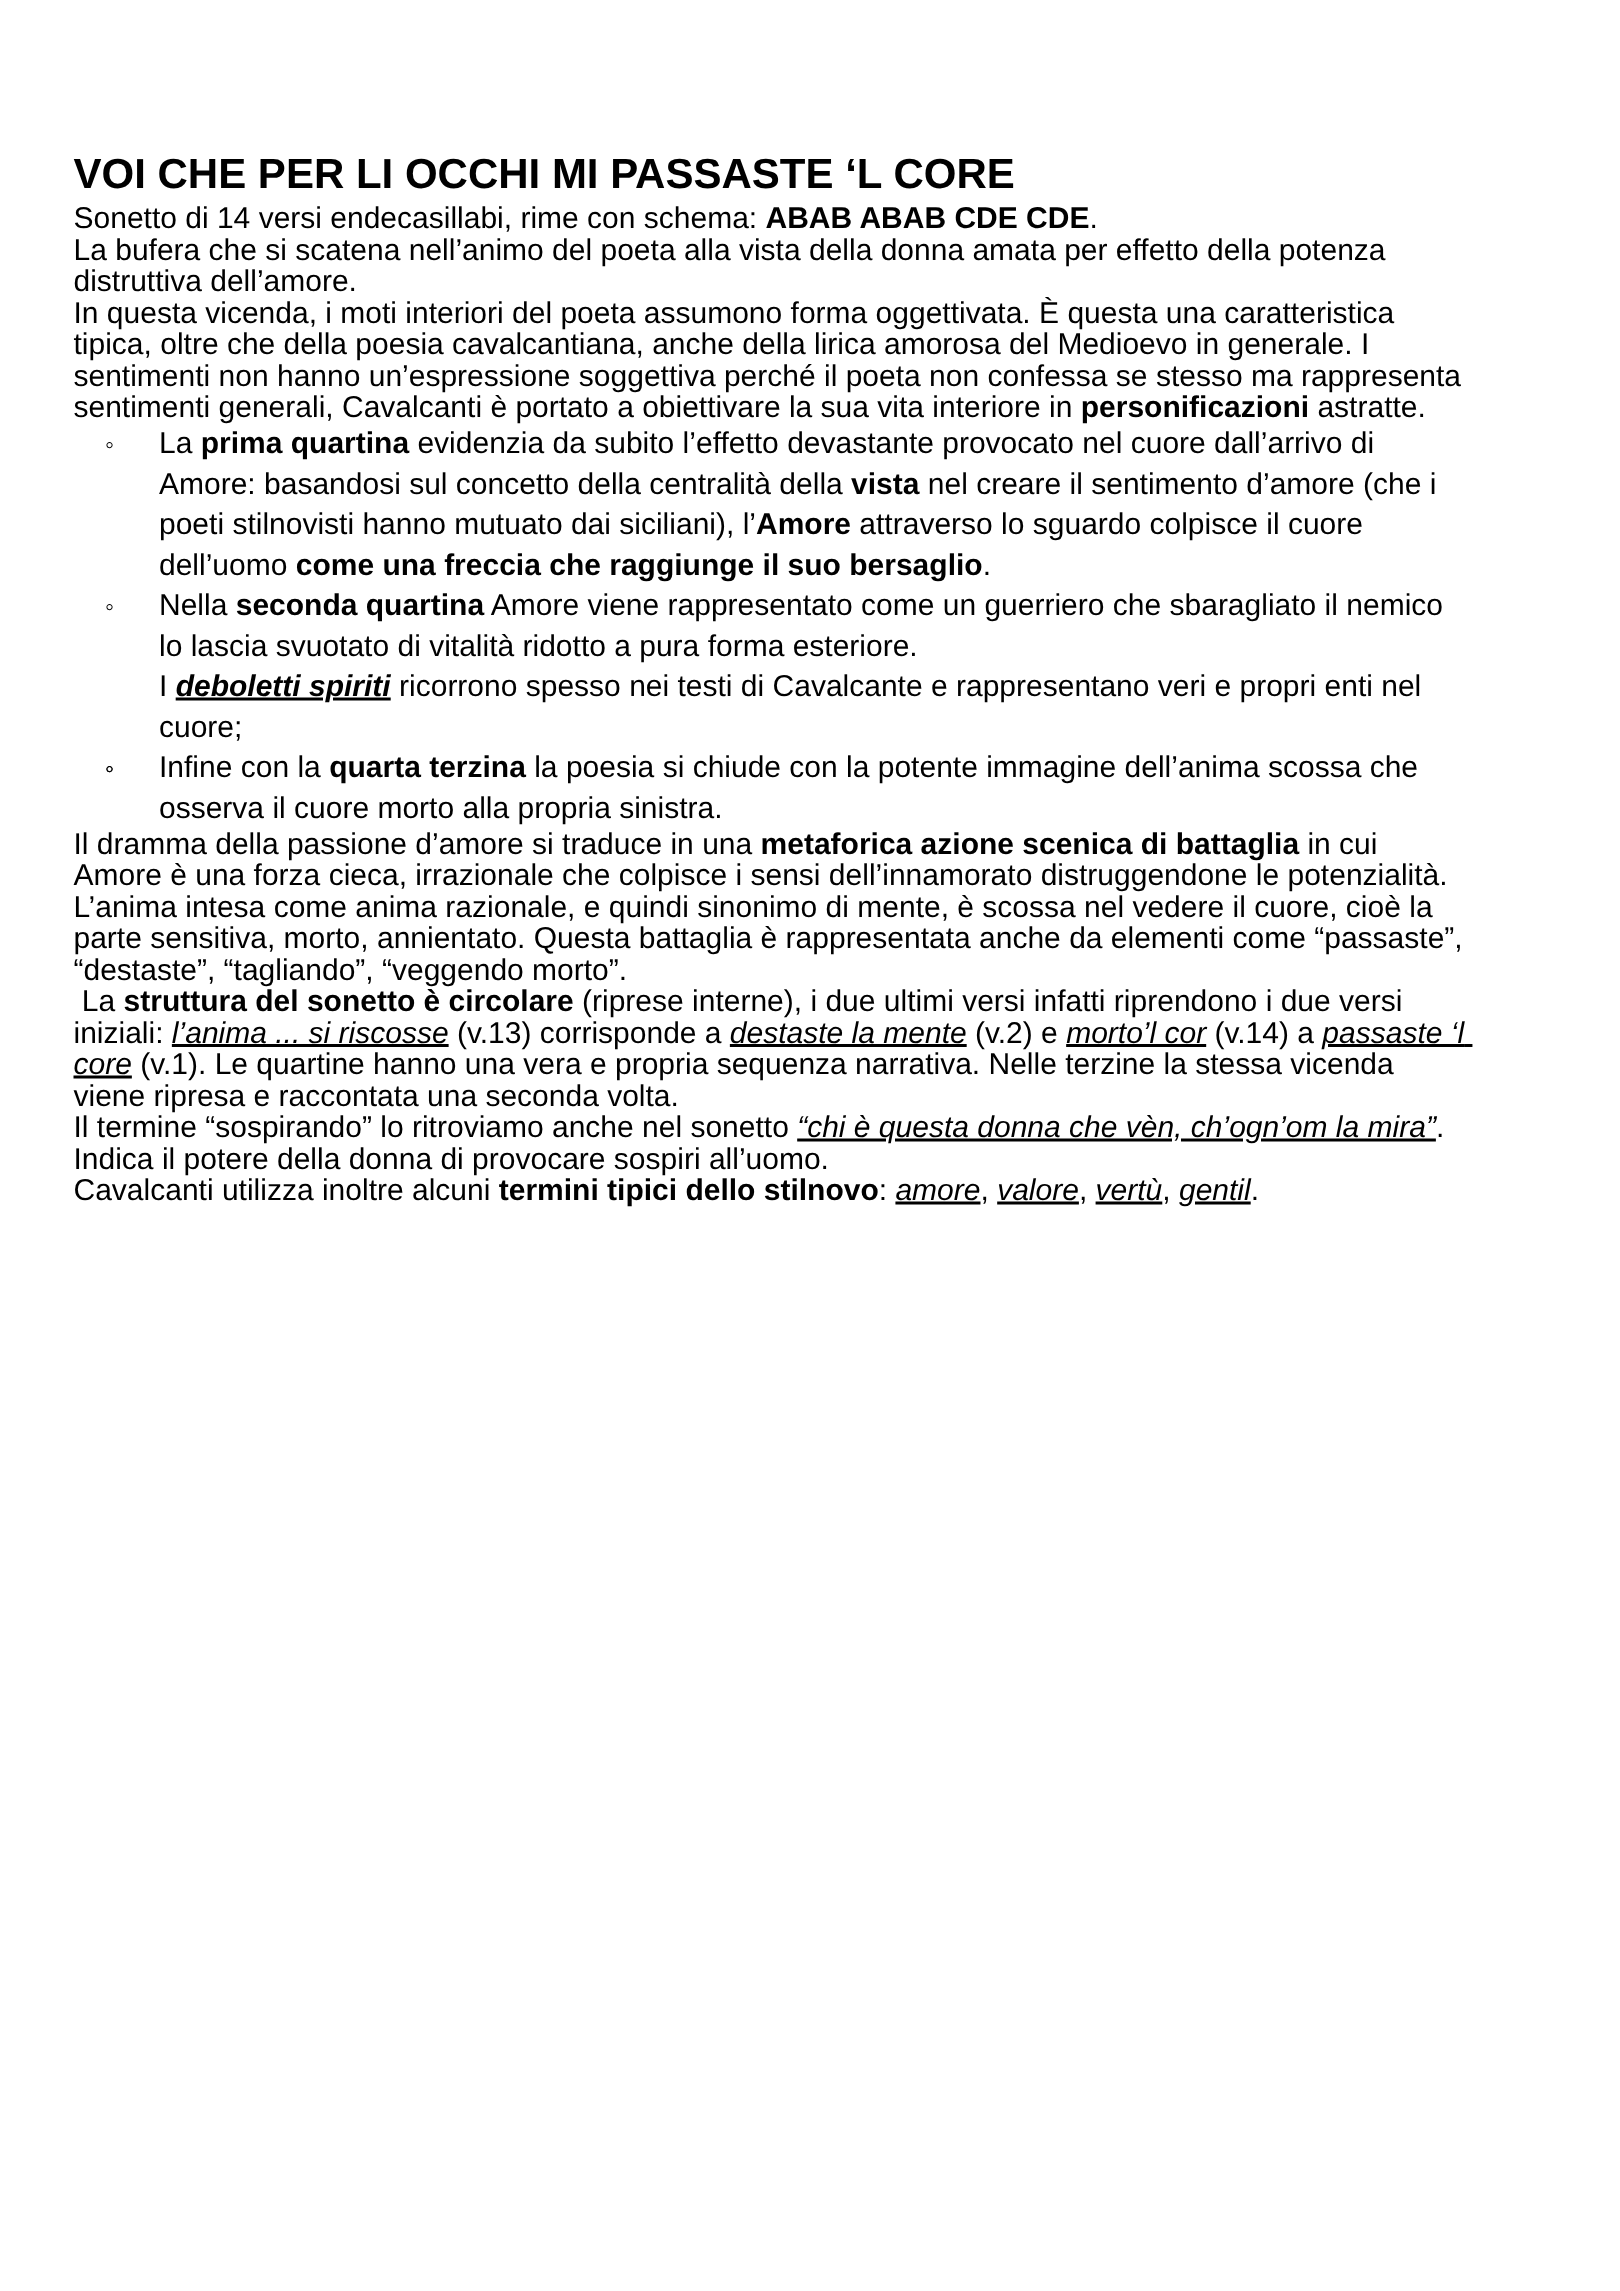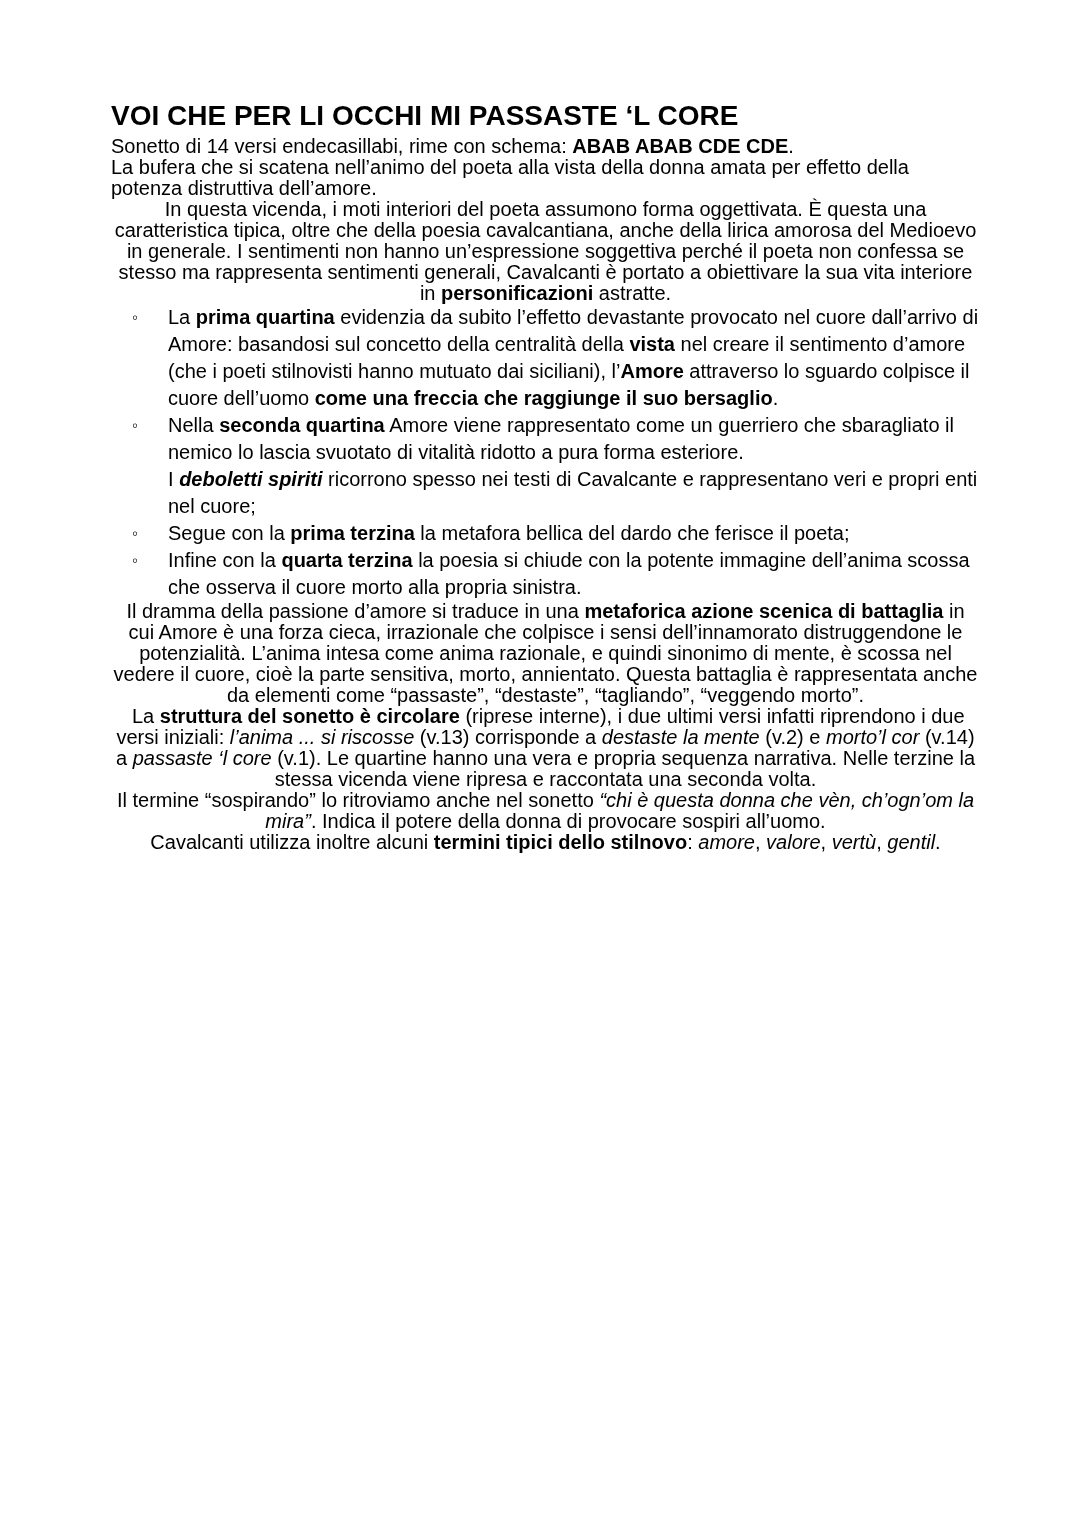--- a/index.html
+++ b/index.html
@@ -2,39 +2,39 @@
 <html lang="it"><head>
 <meta charset="utf-8">
 <style>
   html, body { margin: 0; padding: 0; background: #ffffff; }
   .page {
     position: relative;
     width: 1080px;
     height: 1527px;
     background: #ffffff;
     box-sizing: border-box;
-    padding: 99px 100px 0 111px;
+    padding: 99px 100px 0 49px;
     font-family: "Liberation Sans", sans-serif;
     color: #000000;
     overflow: hidden;
   }
   h1.doc-title {
     margin: 0 0 3px 0;
     font-size: 28px;
     line-height: 34px;
     font-weight: 700;
     white-space: pre-wrap;
   }
   p.block {
     margin: 0;
     font-size: 20px;
     line-height: 21px;
     white-space: pre-wrap;
   }
-  .mt { margin-top: 27px; text-align: center; }
+  .mt { margin-top: 27px; }
   ul.doc-list {
     list-style: none;
     margin: 0;
     padding: 0;
   }
   ul.doc-list > li {
     position: relative;
     padding-left: 57px;
     font-size: 20px;
     line-height: 27px;
@@ -42,39 +42,39 @@
   .li-marker {
     position: absolute;
     left: 21px;
     top: 0;
     font-size: 17px;
     line-height: 27px;
     color: #000000;
   }
   .li-text { white-space: pre-wrap; }
   .b { font-weight: 700; }
-  .i { font-style: italic; }
+  .i { font-style: italic; text-decoration: underline; }
 </style>
 </head>
 <body>
 
 <main class="page">
   <h1 class="doc-title">VOI CHE PER LI OCCHI MI PASSASTE ‘L CORE</h1>
 
   <p class="block"><span>Sonetto di 14 versi endecasillabi, rime con schema: </span><span class="b">ABAB ABAB CDE CDE</span><span>.
 La bufera che si scatena nell’animo del poeta alla vista della donna amata per effetto della potenza distruttiva dell’amore.</span></p>
 
   <p class="block mt"><span>In questa vicenda, i moti interiori del poeta assumono forma oggettivata. È questa una caratteristica tipica, oltre che della poesia cavalcantiana, anche della lirica amorosa del Medioevo in generale. I sentimenti non hanno un’espressione soggettiva perché il poeta non confessa se stesso ma rappresenta sentimenti generali, Cavalcanti è portato a obiettivare la sua vita interiore in </span><span class="b">personificazioni</span><span> astratte.</span></p>
 
 
   <ul class="doc-list">
       <li><span class="li-marker">◦</span><span class="li-text"><span>La </span><span class="b">prima quartina</span><span> evidenzia da subito l’effetto devastante provocato nel cuore dall’arrivo di Amore: basandosi sul concetto della centralità della </span><span class="b">vista</span><span> nel creare il sentimento d’amore (che i poeti stilnovisti hanno mutuato dai siciliani), l’</span><span class="b">Amore</span><span> attraverso lo sguardo colpisce il cuore dell’uomo </span><span class="b">come una freccia che raggiunge il suo bersaglio</span><span>.</span></span></li>
       <li><span class="li-marker">◦</span><span class="li-text"><span>Nella </span><span class="b">seconda quartina</span><span> Amore viene rappresentato come un guerriero che sbaragliato il nemico lo lascia svuotato di vitalità ridotto a pura forma esteriore.
 I </span><span class="b i">deboletti spiriti</span><span> ricorrono spesso nei testi di Cavalcante e rappresentano veri e propri enti nel cuore;</span></span></li>
-      <li><span class="li-marker">◦</span><span class="li-text"><span>Segue con la </span><span class="b">prima terzina</span><span> la metafora bellica del dardo che ferisce il poeta;</span></span></li>
+      <li><span class="li-marker">◦</span></li>
       <li><span class="li-marker">◦</span><span class="li-text"><span>Infine con la </span><span class="b">quarta terzina</span><span> la poesia si chiude con la potente immagine dell’anima scossa che osserva il cuore morto alla propria sinistra.</span></span></li>
     </ul>
 
   <p class="block mt"><span>Il dramma della passione d’amore si traduce in una </span><span class="b">metaforica azione scenica di battaglia</span><span> in cui Amore è una forza cieca, irrazionale che colpisce i sensi dell’innamorato distruggendone le potenzialità. L’anima intesa come anima razionale, e quindi sinonimo di mente, è scossa nel vedere il cuore, cioè la parte sensitiva, morto, annientato. Questa battaglia è rappresentata anche da elementi come “passaste”, “destaste”, “tagliando”, “veggendo morto”.</span></p>
 
   <p class="block mt"><span> La </span><span class="b">struttura del sonetto è circolare</span><span> (riprese interne), i due ultimi versi infatti riprendono i due versi iniziali: </span><span class="i">l’anima ... si riscosse</span><span> (v.13) corrisponde a </span><span class="i">destaste la mente</span><span> (v.2) e </span><span class="i">morto’l cor</span><span> (v.14) a </span><span class="i">passaste ‘l core</span><span> (v.1). Le quartine hanno una vera e propria sequenza narrativa. Nelle terzine la stessa vicenda viene ripresa e raccontata una seconda volta.
 Il termine “sospirando” lo ritroviamo anche nel sonetto </span><span class="i">“chi è questa donna che vèn, ch’ogn’om la mira”</span><span>. Indica il potere della donna di provocare sospiri all’uomo.
 Cavalcanti utilizza inoltre alcuni </span><span class="b">termini tipici dello stilnovo</span><span>: </span><span class="i">amore</span><span>, </span><span class="i">valore</span><span>, </span><span class="i">vertù</span><span>, </span><span class="i">gentil</span><span>.</span></p>
 </main>
 

